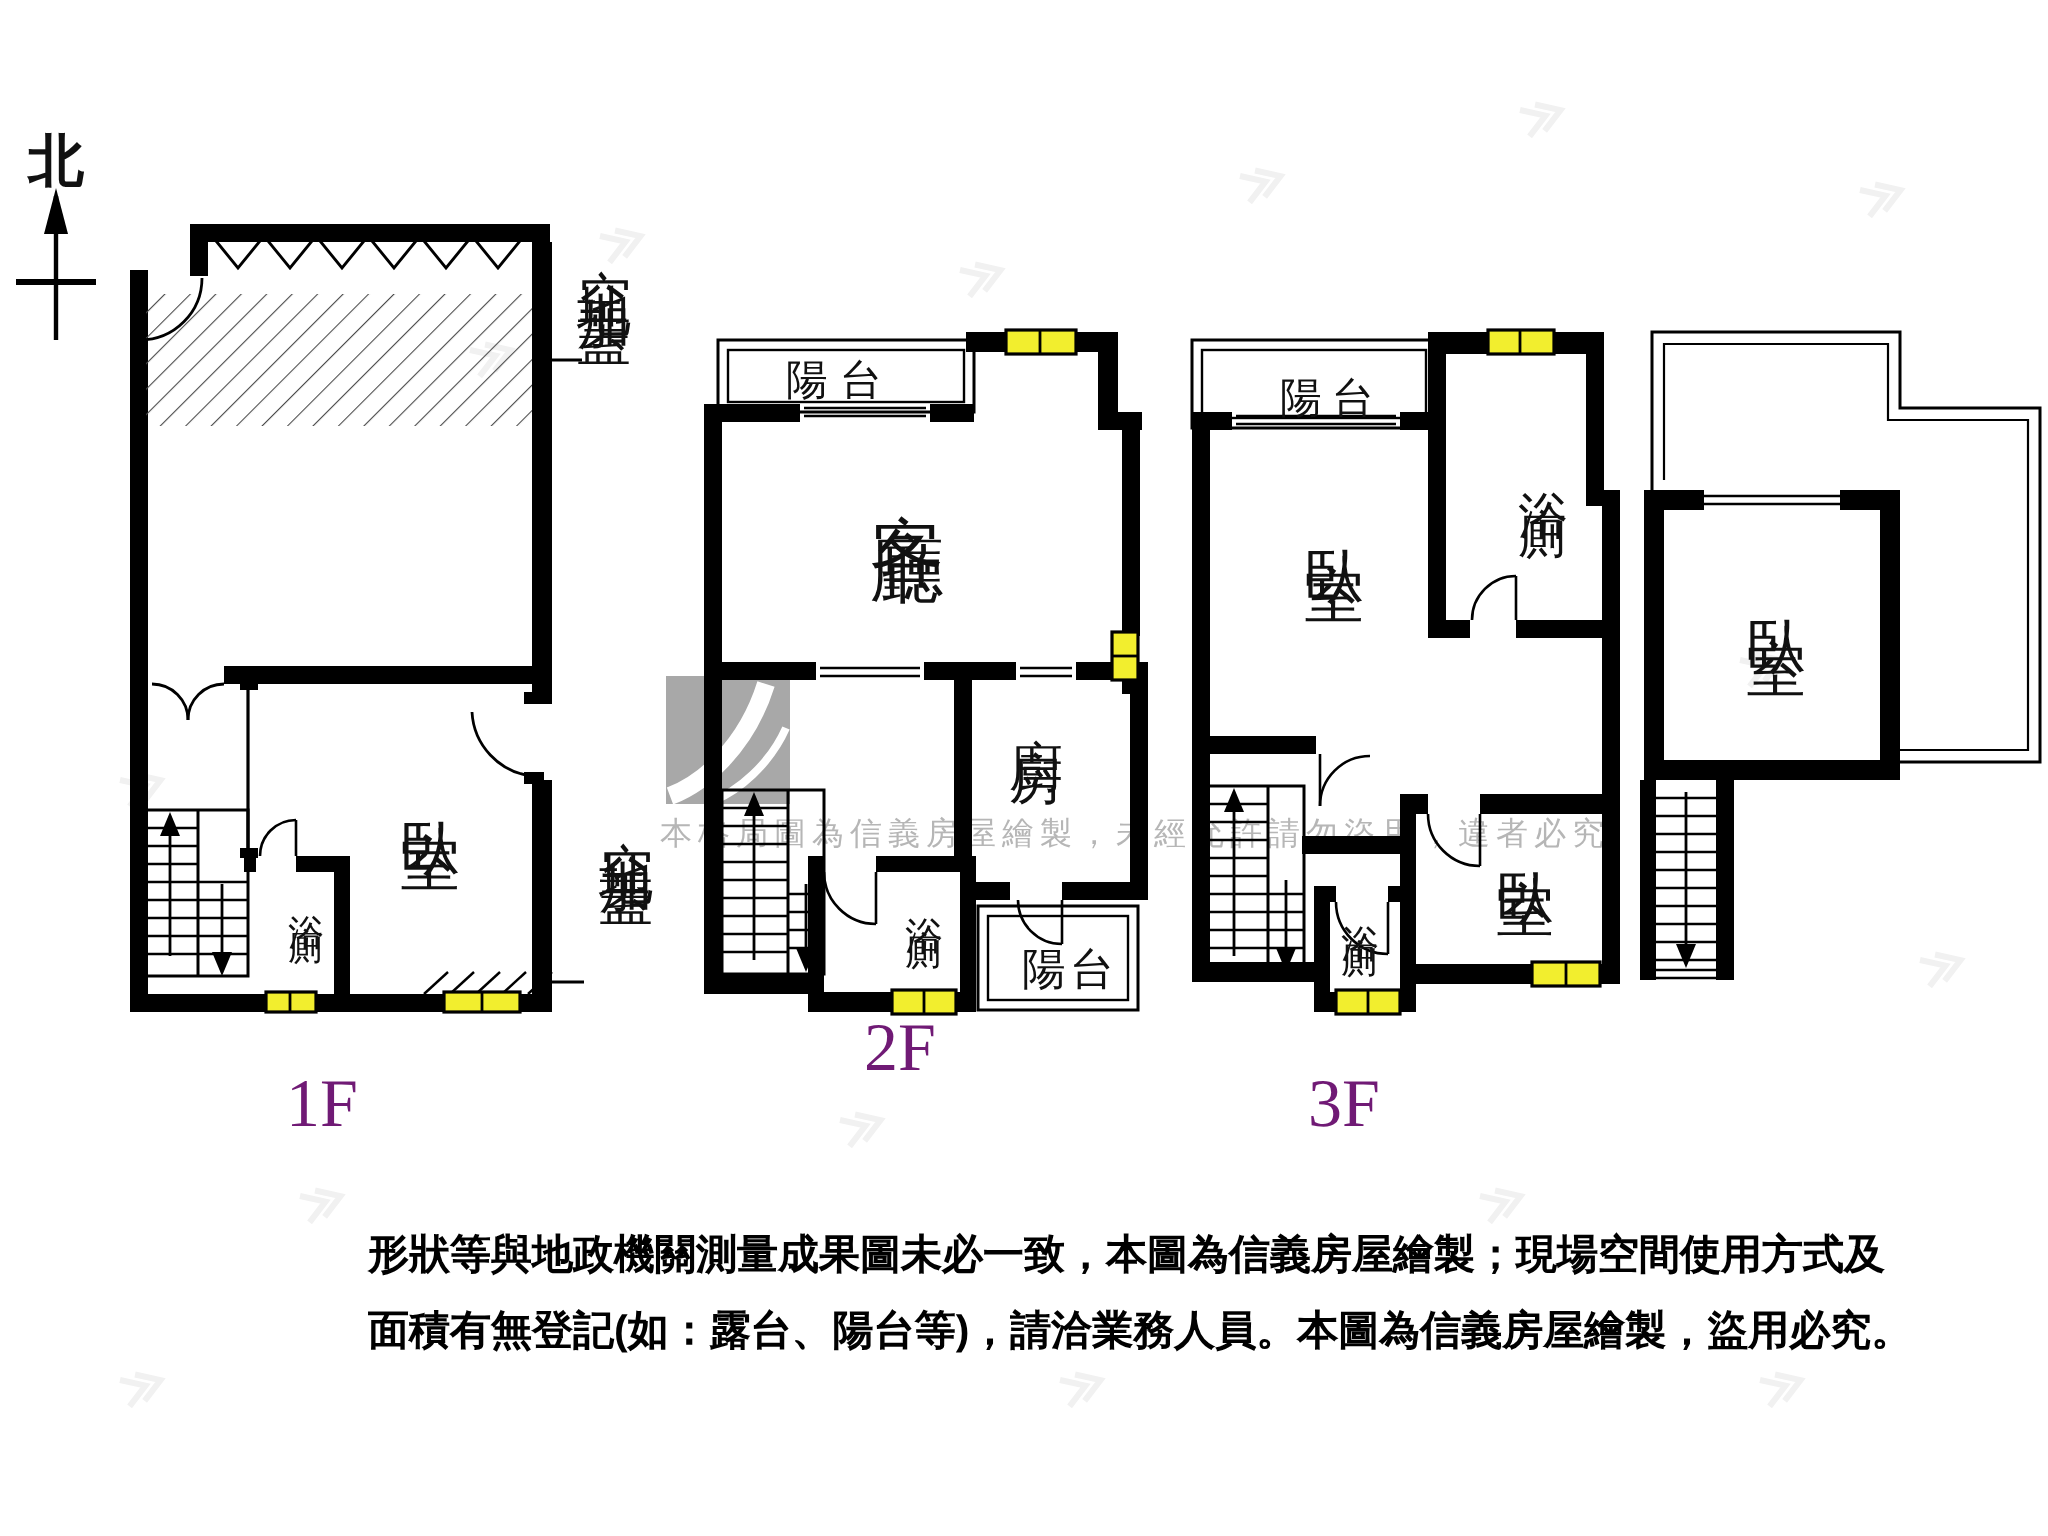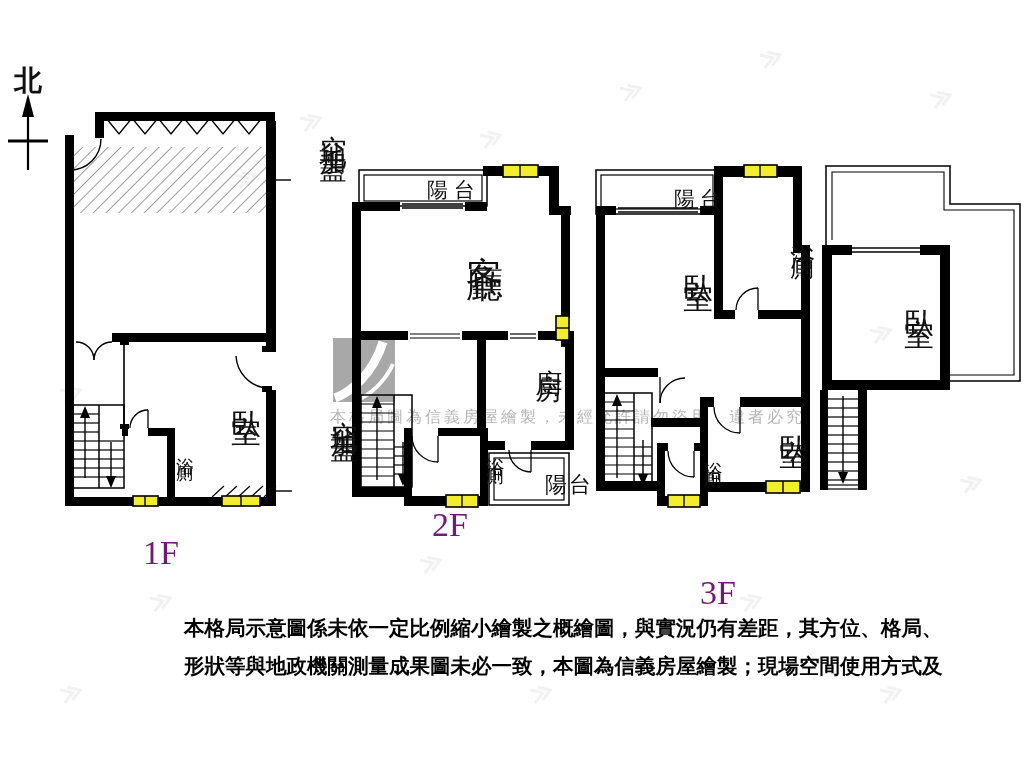--- a/index.html
+++ b/index.html
@@ -3,21 +3,21 @@
 <meta charset="utf-8">
 <style>
   html,body{margin:0;padding:0;background:#fff;}
   #stage{position:relative;width:1024px;height:768px;background:#ffffff;overflow:hidden;
          font-family:"Liberation Serif","DejaVu Serif",serif;}
   #stage svg{position:absolute;left:0;top:0;z-index:2;}
   .under{position:absolute;z-index:1;}
   .over{position:absolute;z-index:3;}
   .lbl{position:absolute;z-index:4;color:#111;}
   .vtext{writing-mode:vertical-rl;text-orientation:upright;white-space:nowrap;}
-  .roomlabel{font-family:Liberation Sans, sans-serif;margin-left:34px;}
+  .roomlabel{font-family:Liberation Mono, monospace;}
   .floor-id{font-family:Liberation Serif, serif;font-size:34px;color:#701a75;}
   .brand{font-weight:bold;font-size:63px;letter-spacing:17px;color:#a2a2a2;
          font-family:"Liberation Serif","DejaVu Serif",serif;white-space:nowrap;}
   .notice{font-size:16px;letter-spacing:3px;color:#b6b6b6;white-space:nowrap;
           font-family:"Liberation Sans","DejaVu Sans",sans-serif;}
   .disclaimer{position:absolute;left:184px;top:609px;z-index:4;width:780px;
               font-family:"Liberation Sans","DejaVu Sans",sans-serif;
               font-weight:bold;font-size:20.5px;line-height:37.5px;color:#000;white-space:nowrap;}
   .compass-n{position:absolute;left:14px;top:62px;z-index:4;font-size:28px;font-weight:bold;color:#111;}
   .logo{position:absolute;left:333px;top:338px;width:62px;height:64px;background:#a8a8a8;z-index:1;}
@@ -336,21 +336,21 @@
   <div class="lbl roomlabel vtext" style="left:497px;top:347px;font-size:27px;letter-spacing:6px;">廚房</div>
   <div class="lbl roomlabel vtext" style="left:448px;top:443px;font-size:19px;letter-spacing:6px;">浴廁</div>
   <div class="lbl roomlabel" style="left:511px;top:470px;font-size:22px;letter-spacing:2px;">陽台</div>
   <div class="lbl floor-id" style="left:432px;top:506px;">2F</div>
 
   <div class="lbl roomlabel" style="left:640px;top:185px;font-size:21px;letter-spacing:5px;">陽台</div>
   <div class="lbl roomlabel vtext" style="left:643px;top:251px;font-size:30px;letter-spacing:6px;">臥室</div>
   <div class="lbl roomlabel vtext" style="left:753px;top:225px;font-size:25px;letter-spacing:8px;">浴廁</div>
   <div class="lbl roomlabel vtext" style="left:666px;top:447px;font-size:19px;letter-spacing:6px;">浴廁</div>
   <div class="lbl roomlabel vtext" style="left:740px;top:413px;font-size:29px;letter-spacing:3px;">臥室</div>
-  <div class="lbl floor-id" style="left:700px;top:534px;margin-top:40px;">3F</div>
+  <div class="lbl floor-id" style="left:654px;top:534px;">3F</div>
 
   <div class="lbl roomlabel vtext" style="left:864px;top:286px;font-size:30px;letter-spacing:8px;">臥室</div>
 
   <div class="disclaimer">
-    <div>本格局示意圖係未依一定比例縮小繪製之概繪圖，與實況仍有差距，其方位、格局、</div>
     <div>形狀等與地政機關測量成果圖未必一致，本圖為信義房屋繪製；現場空間使用方式及</div>
+    <div>面積有無登記(如：露台、陽台等)，請洽業務人員。本圖為信義房屋繪製，盜用必究。</div>
   </div>
 </div>
 
 </body></html>

